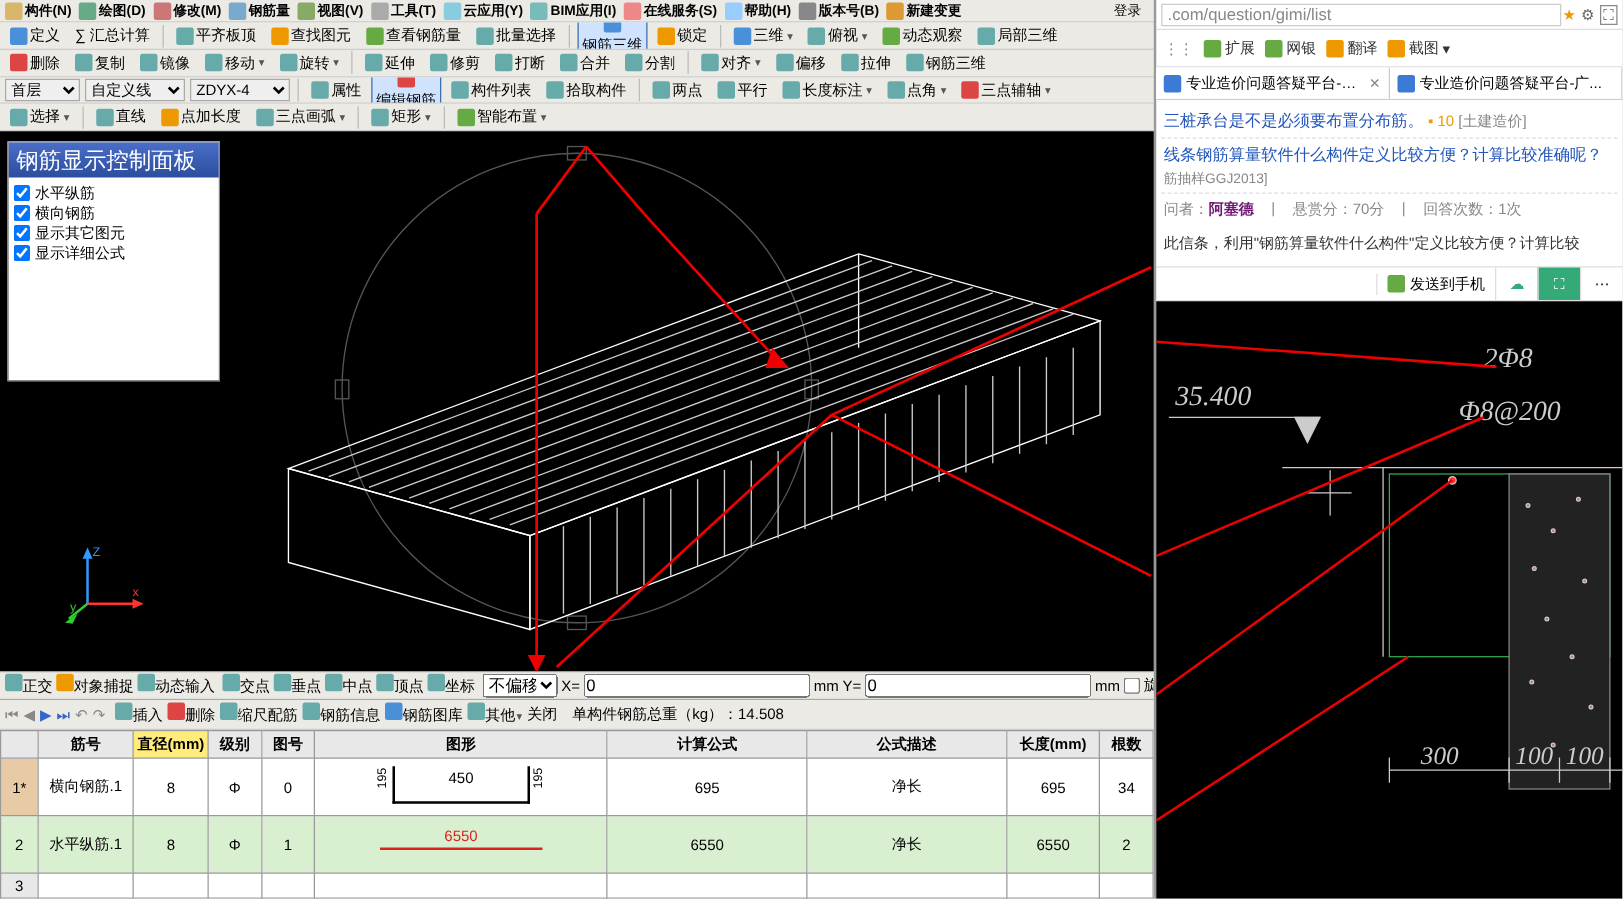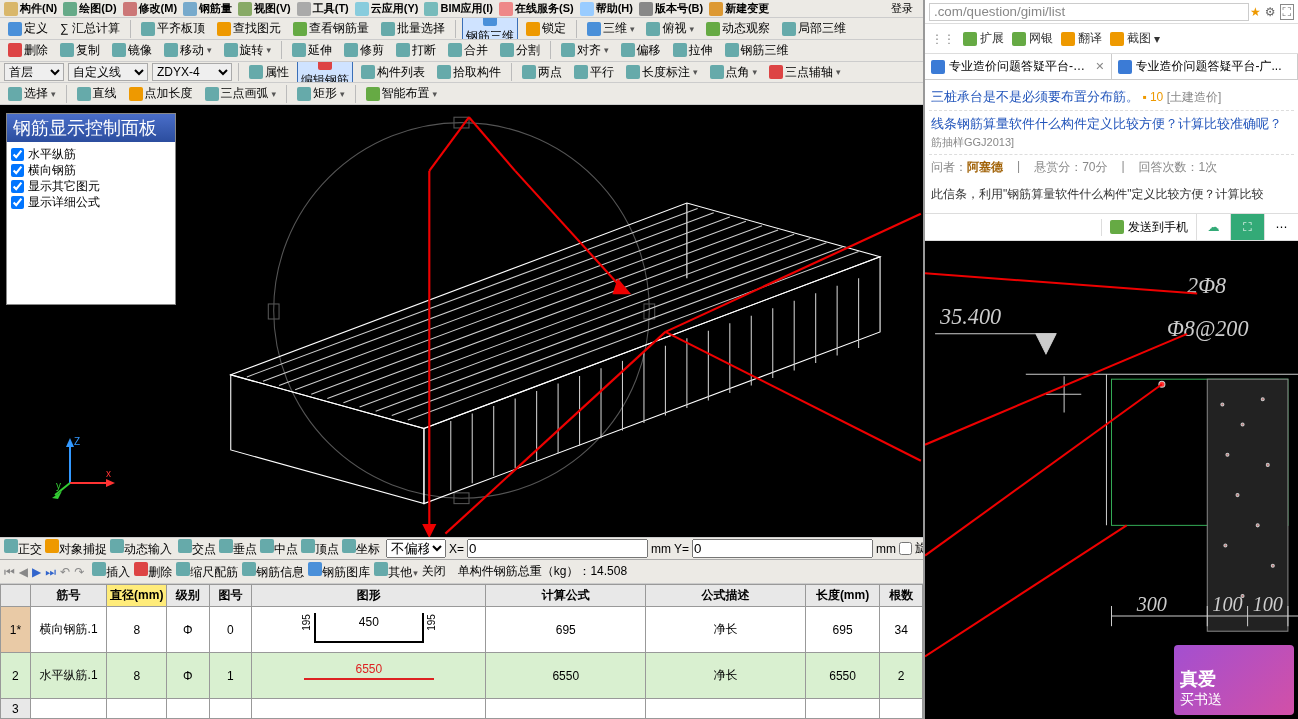--- a/index.html
+++ b/index.html
@@ -577,21 +577,21 @@
     <span class="pts">▪ <span>10</span></span>
     <span class="tag">[土建造价]</span>
   </div>
   <div class="q-item">
     <span class="qt">线条钢筋算量软件什么构件定义比较方便？计算比较准确呢？</span>
     <div class="meta">
             <span>筋抽样GGJ2013]</span>
           </div>
   </div>
   <div class="q-info">
-    <span><span>问者：</span><b style="color:#a16207">阿塞德</b></span>
+    <span><span>问者：</span><b style="color:#701a75">阿塞德</b></span>
     <span>|</span>
           <span>悬赏分：70分</span>
     <span>|</span>
           <span>回答次数：1次</span>
   </div>
   <div style="padding:6px 2px;color:#333">此信条，利用"钢筋算量软件什么构件"定义比较方便？计算比较</div>
  </div>
  <div class="q-bar">
   <div class="send">
           <i class="icn green"></i>
@@ -644,20 +644,16 @@
       <text x="325" y="345">100</text>
     </g>
 
     <g stroke="#e00" stroke-width="2">
       <line x1="0" y1="10" x2="270" y2="30"></line>
       <line x1="0" y1="180" x2="260" y2="70"></line>
       <line x1="0" y1="290" x2="235" y2="120"></line>
       <line x1="0" y1="390" x2="200" y2="260"></line>
     </g>
   </svg>
-  <div class="promo">
-   <div style="font-size:18px;font-weight:bold">真爱</div>
-   <div>买书送</div>
-  </div>
  </div>
 </div>
 
 </div>
 
 </body></html>

